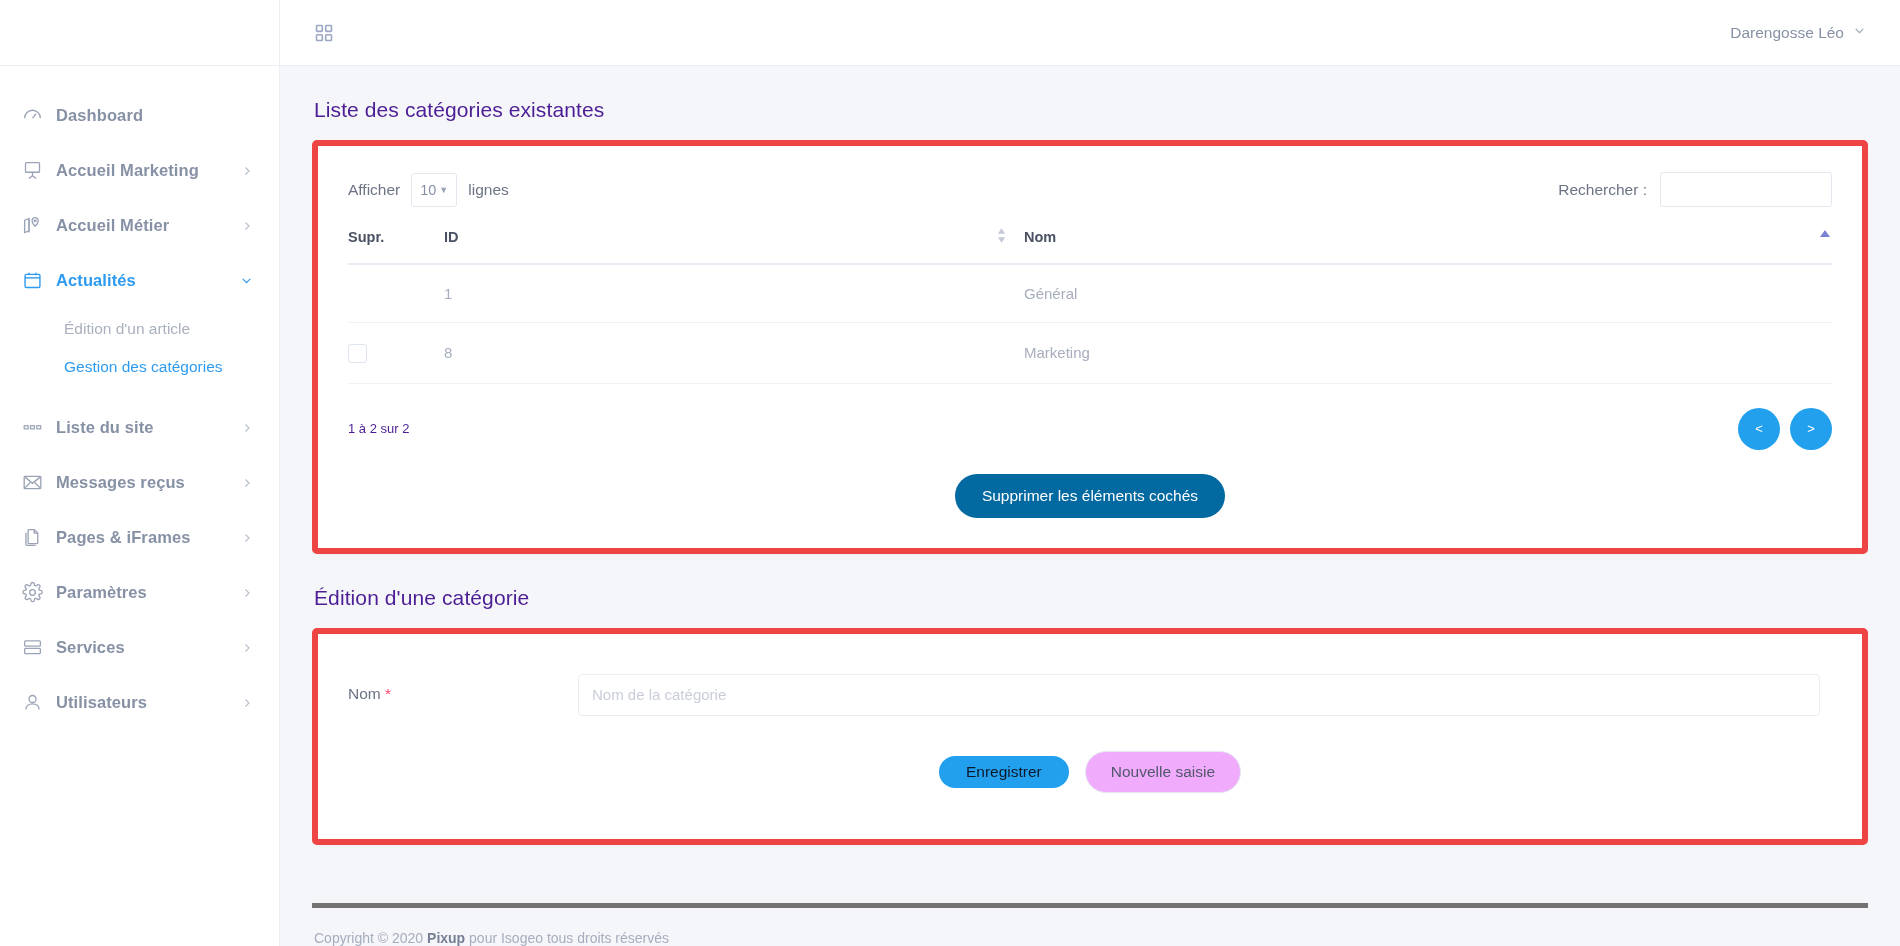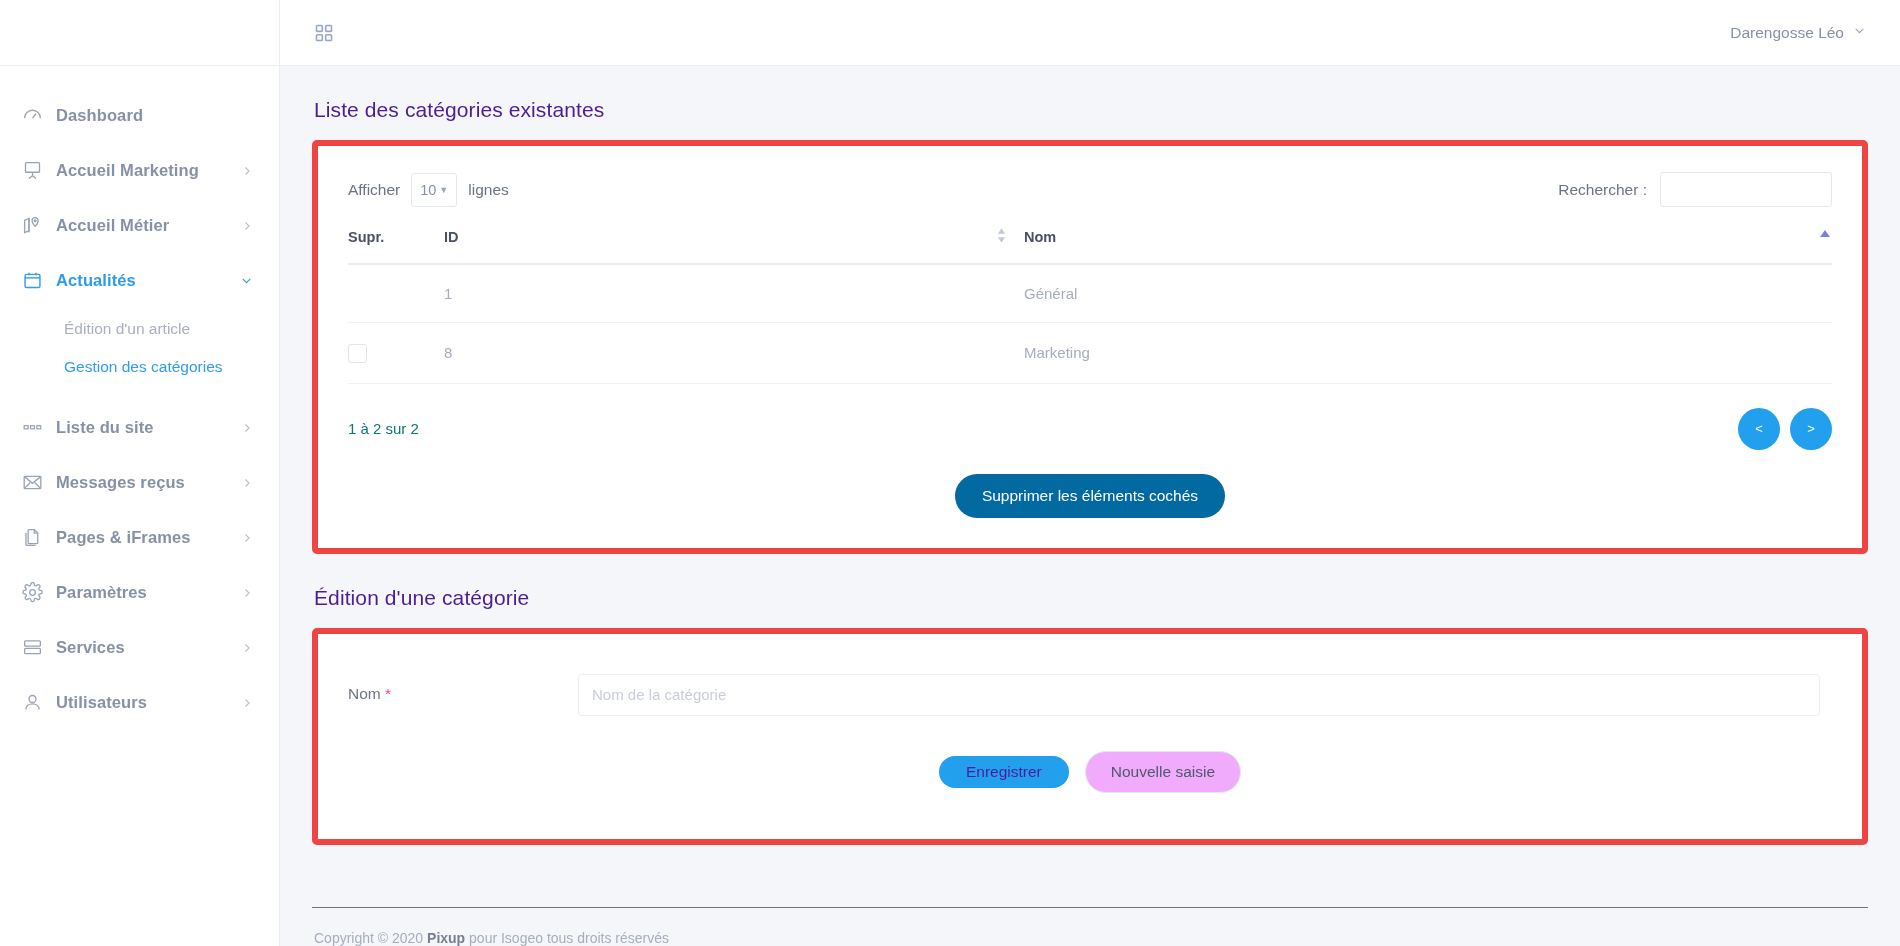--- a/index.html
+++ b/index.html
@@ -147,21 +147,21 @@
     width: 19px; height: 19px;
     border: 1px solid #dfe5ef; border-radius: 3px;
     background: #fff; display: inline-block; cursor: pointer;
     vertical-align: middle;
   }
 
   .table-footer {
     display: flex; align-items: center; justify-content: space-between;
     padding-top: 24px;
   }
-  .dt-info { font-size: 15px; color: #0f766e; }
+  .dt-info { font-size: 13px; color: #4c1d95; }
   .pager { display: flex; gap: 10px; }
   .pager-btn {
     width: 42px; height: 42px; border-radius: 21px;
     background: #22a0ed; color: #fff;
     display: flex; align-items: center; justify-content: center;
     font-size: 13px; cursor: pointer; border: none;
     font-family: "Liberation Sans", sans-serif;
   }
 
   .delete-row { display: flex; justify-content: center; padding-top: 24px; }
@@ -186,34 +186,34 @@
     border: 1px solid #eaeef4; border-radius: 4px;
     padding: 0 13px; font-size: 15px; color: #6b7385;
     font-family: "Liberation Sans", sans-serif; outline: none; background: #fff;
   }
   .text-input::placeholder { color: #c8cdd8; }
   .form-actions {
     display: flex; justify-content: center; align-items: center;
     gap: 16px; padding-top: 35px;
   }
   .btn-primary {
-    background: #22a0ed; color: #4c1d95; border: none;
+    background: #22a0ed; color: #0f172a; border: none;
     border-radius: 21px; height: 32px; padding: 0 27px;
     font-size: 15.5px; cursor: pointer;
     font-family: "Liberation Sans", sans-serif;
   }
   .btn-outline {
     background: #f0abfc; color: #51586b; border: 1px solid #e4e8ef;
     border-radius: 21px; height: 42px; padding: 0 25px;
     font-size: 15.5px; cursor: pointer;
     font-family: "Liberation Sans", sans-serif;
   }
 
   .footer {
-    border-top: 1px solid #737373;
+    border-top: 5px solid #737373;
     margin: 24px 32px 0 32px;
     padding: 22px 2px 0 2px;
     font-size: 14px; color: #a6adbd;
   }
   .footer b { color: #767f93; }
 </style>
 </head>
 <body>
 
 <div class="app">

